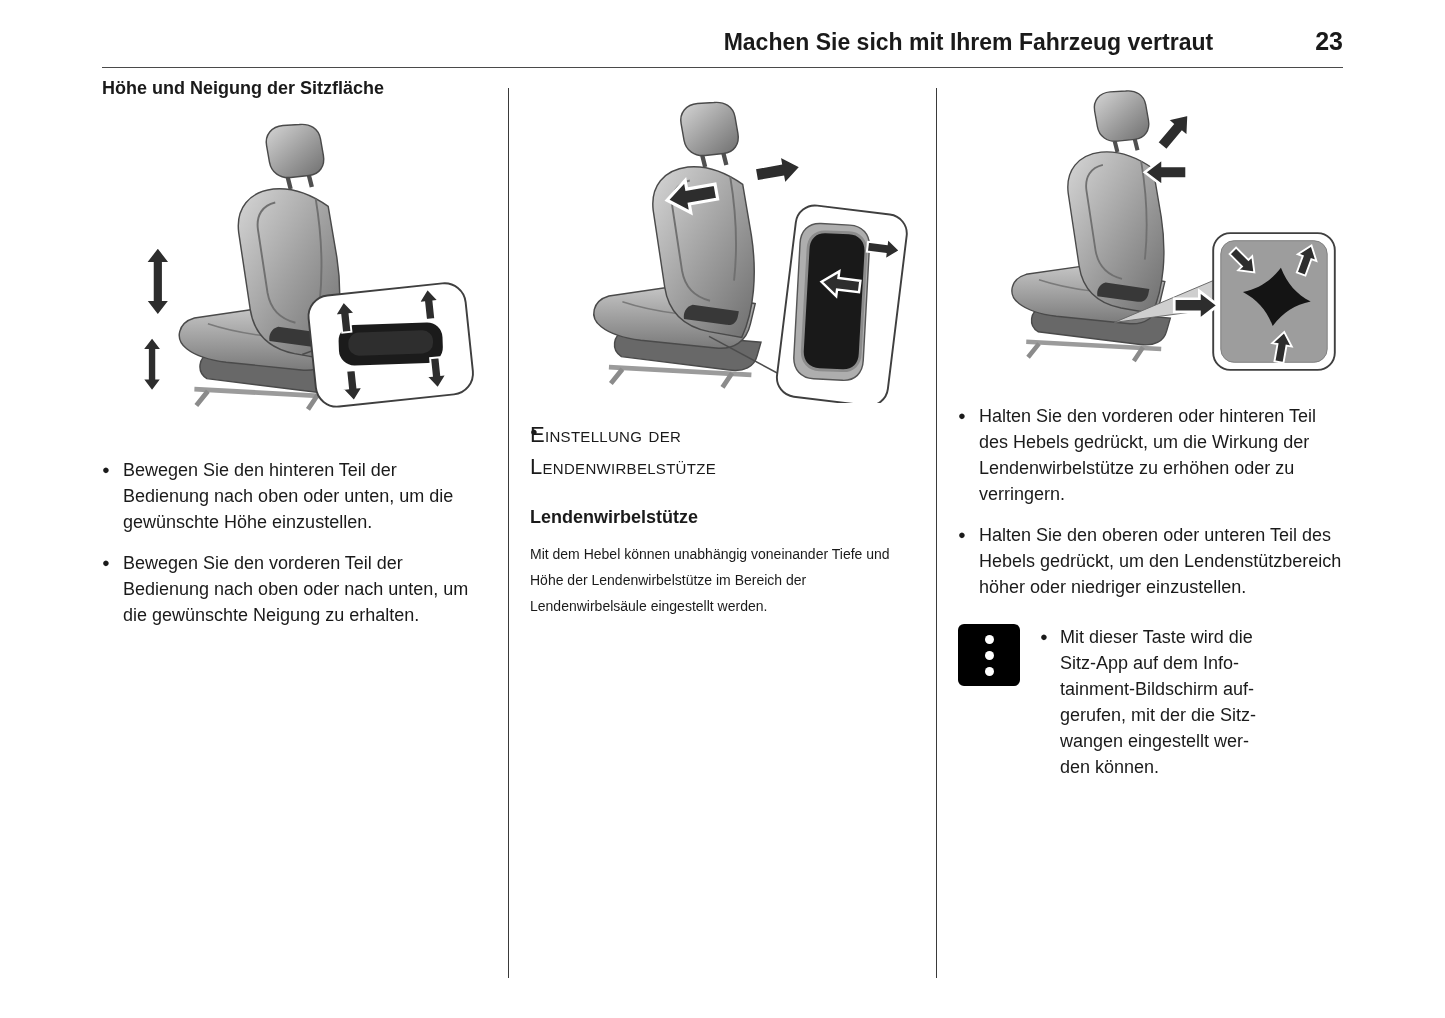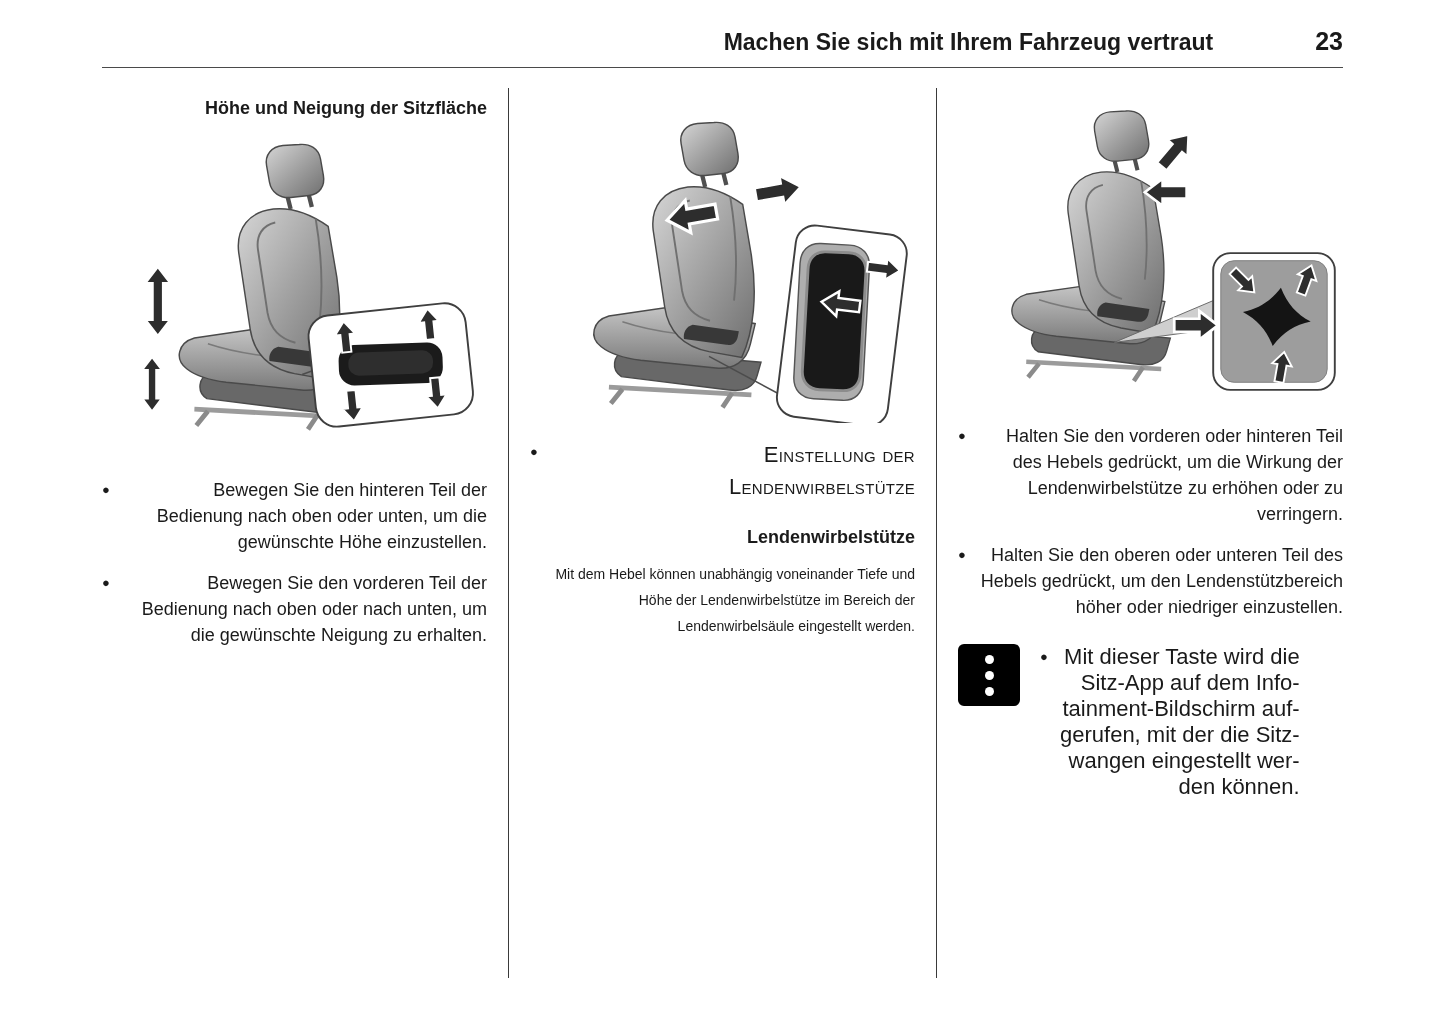--- a/index.html
+++ b/index.html
@@ -17,21 +17,21 @@
     border-bottom:1.5px solid #4a4a4a; padding-bottom:11px;
   }
   .title { font-size:23px; font-weight:bold; }
   .pagenum { font-size:25px; font-weight:bold; margin-left:102px; }
 
   .columns {
     position:absolute; top:69px; left:102px; right:102px; bottom:30px;
     display:grid; grid-template-columns:1fr 1px 1fr 1px 1fr; column-gap:21px;
   }
   .vdiv { background:#3a3a3a; width:1px; margin-top:19px; margin-bottom:10px; }
-  .col { padding-top:28px;text-align:right; }
+  .col { padding-top:8px; }
 
   .colhead { font-size:18px; font-weight:bold; line-height:22px; }
   .figure { margin-top:8px; height:318px; }
   .figure svg { width:100%; height:100%; display:block; }
   .col3 .figure { height:304px; margin-top:6px; }
 
   ul.bullets { list-style:none; }
   .col1 ul.bullets { margin-top:32px; }
   .col2 ul.bullets { margin-top:16px; }
   .col3 ul.bullets { margin-top:16px; }
@@ -47,21 +47,21 @@
   .para { margin-top:13px; font-size:14px; line-height:26px; }
 
   .app-row { display:flex; gap:20px; margin-top:24px; align-items:flex-start; }
   .app-icon {
     width:62px; height:62px; background:#000; border-radius:6px;
     display:flex; flex-direction:column; align-items:center; justify-content:center;
     gap:7px; flex:0 0 auto;
   }
   .app-icon .dot { width:9px; height:9px; border-radius:50%; background:#fff; }
   .app-text-wrap { position:relative; padding-left:20px; }
-  .app-text { font-size:22px; line-height:26px; white-space:pre-line; }
+  .app-text { font-size:18px; line-height:26px; white-space:pre-line; }
 
   
   use.ba, path.ba { fill:#2d2d2d; stroke:#ffffff; stroke-width:2.5px; }
   .leader { stroke:#4c4c4c; stroke-width:1.5; fill:none; }
   .callout-box { fill:#ffffff; stroke:#3f3f3f; stroke-width:2; }
 </style>
 </head>
 <body>
 
 <svg width="0" height="0" style="position:absolute" aria-hidden="true">

